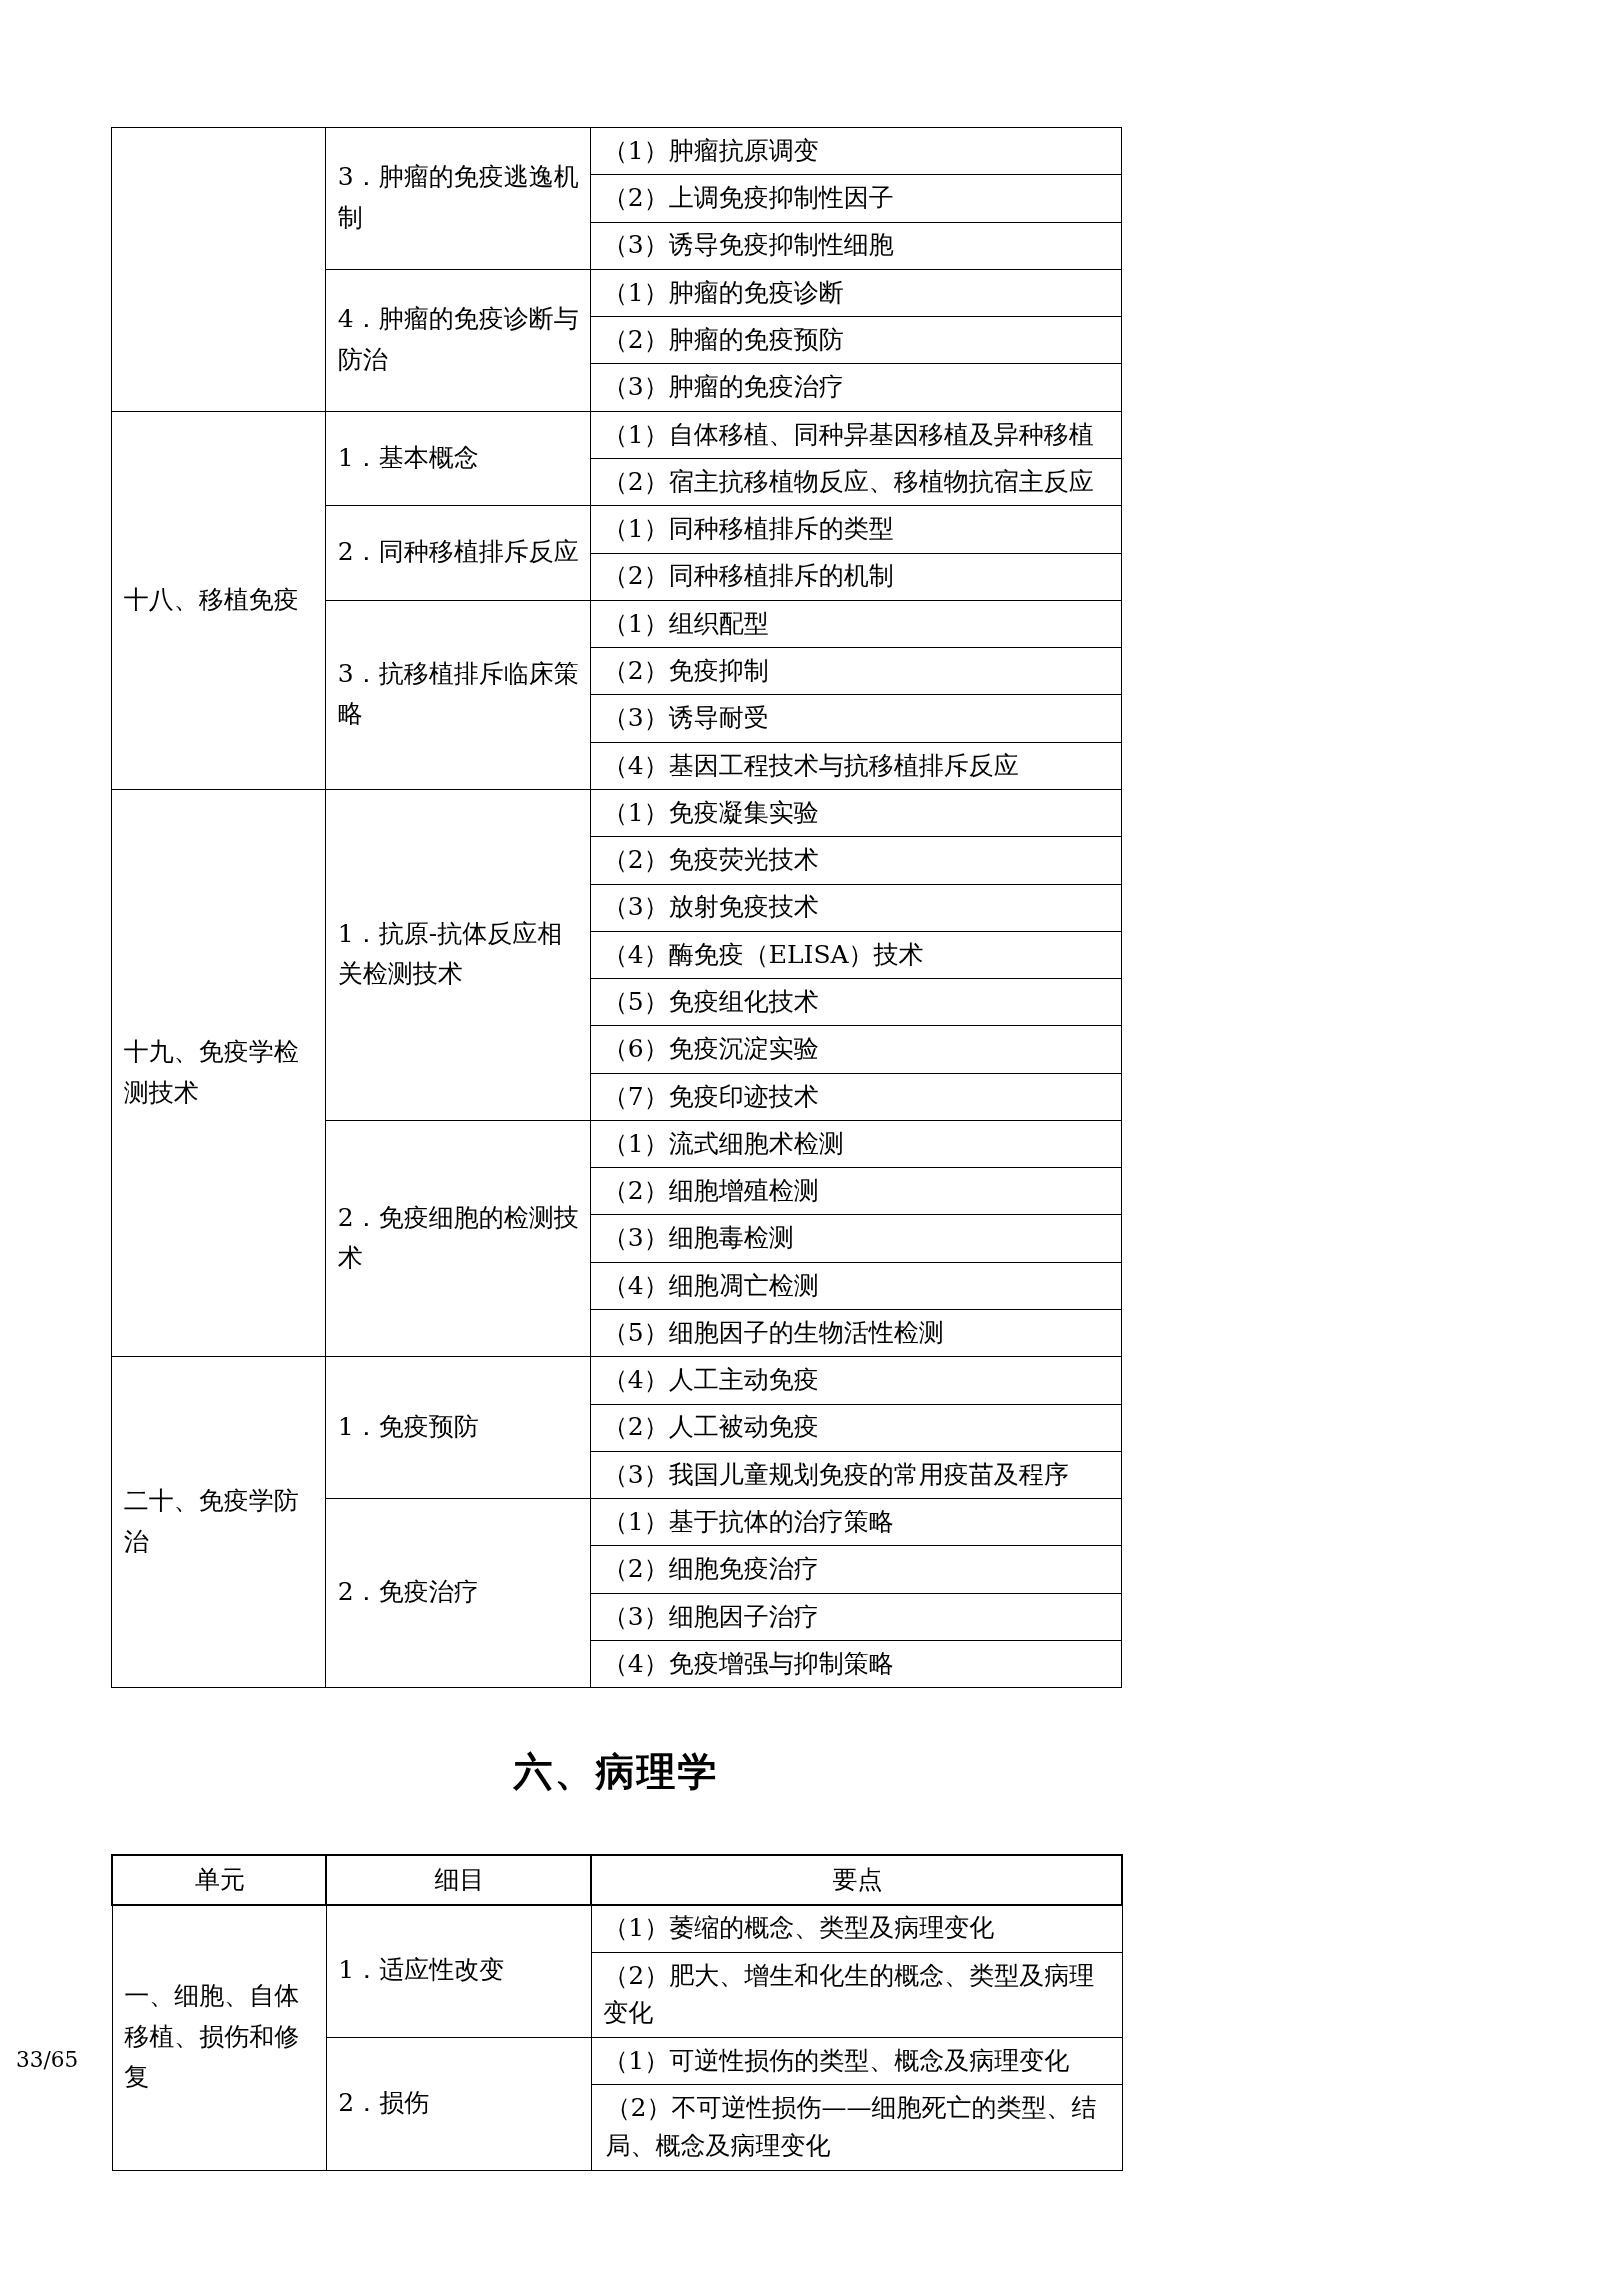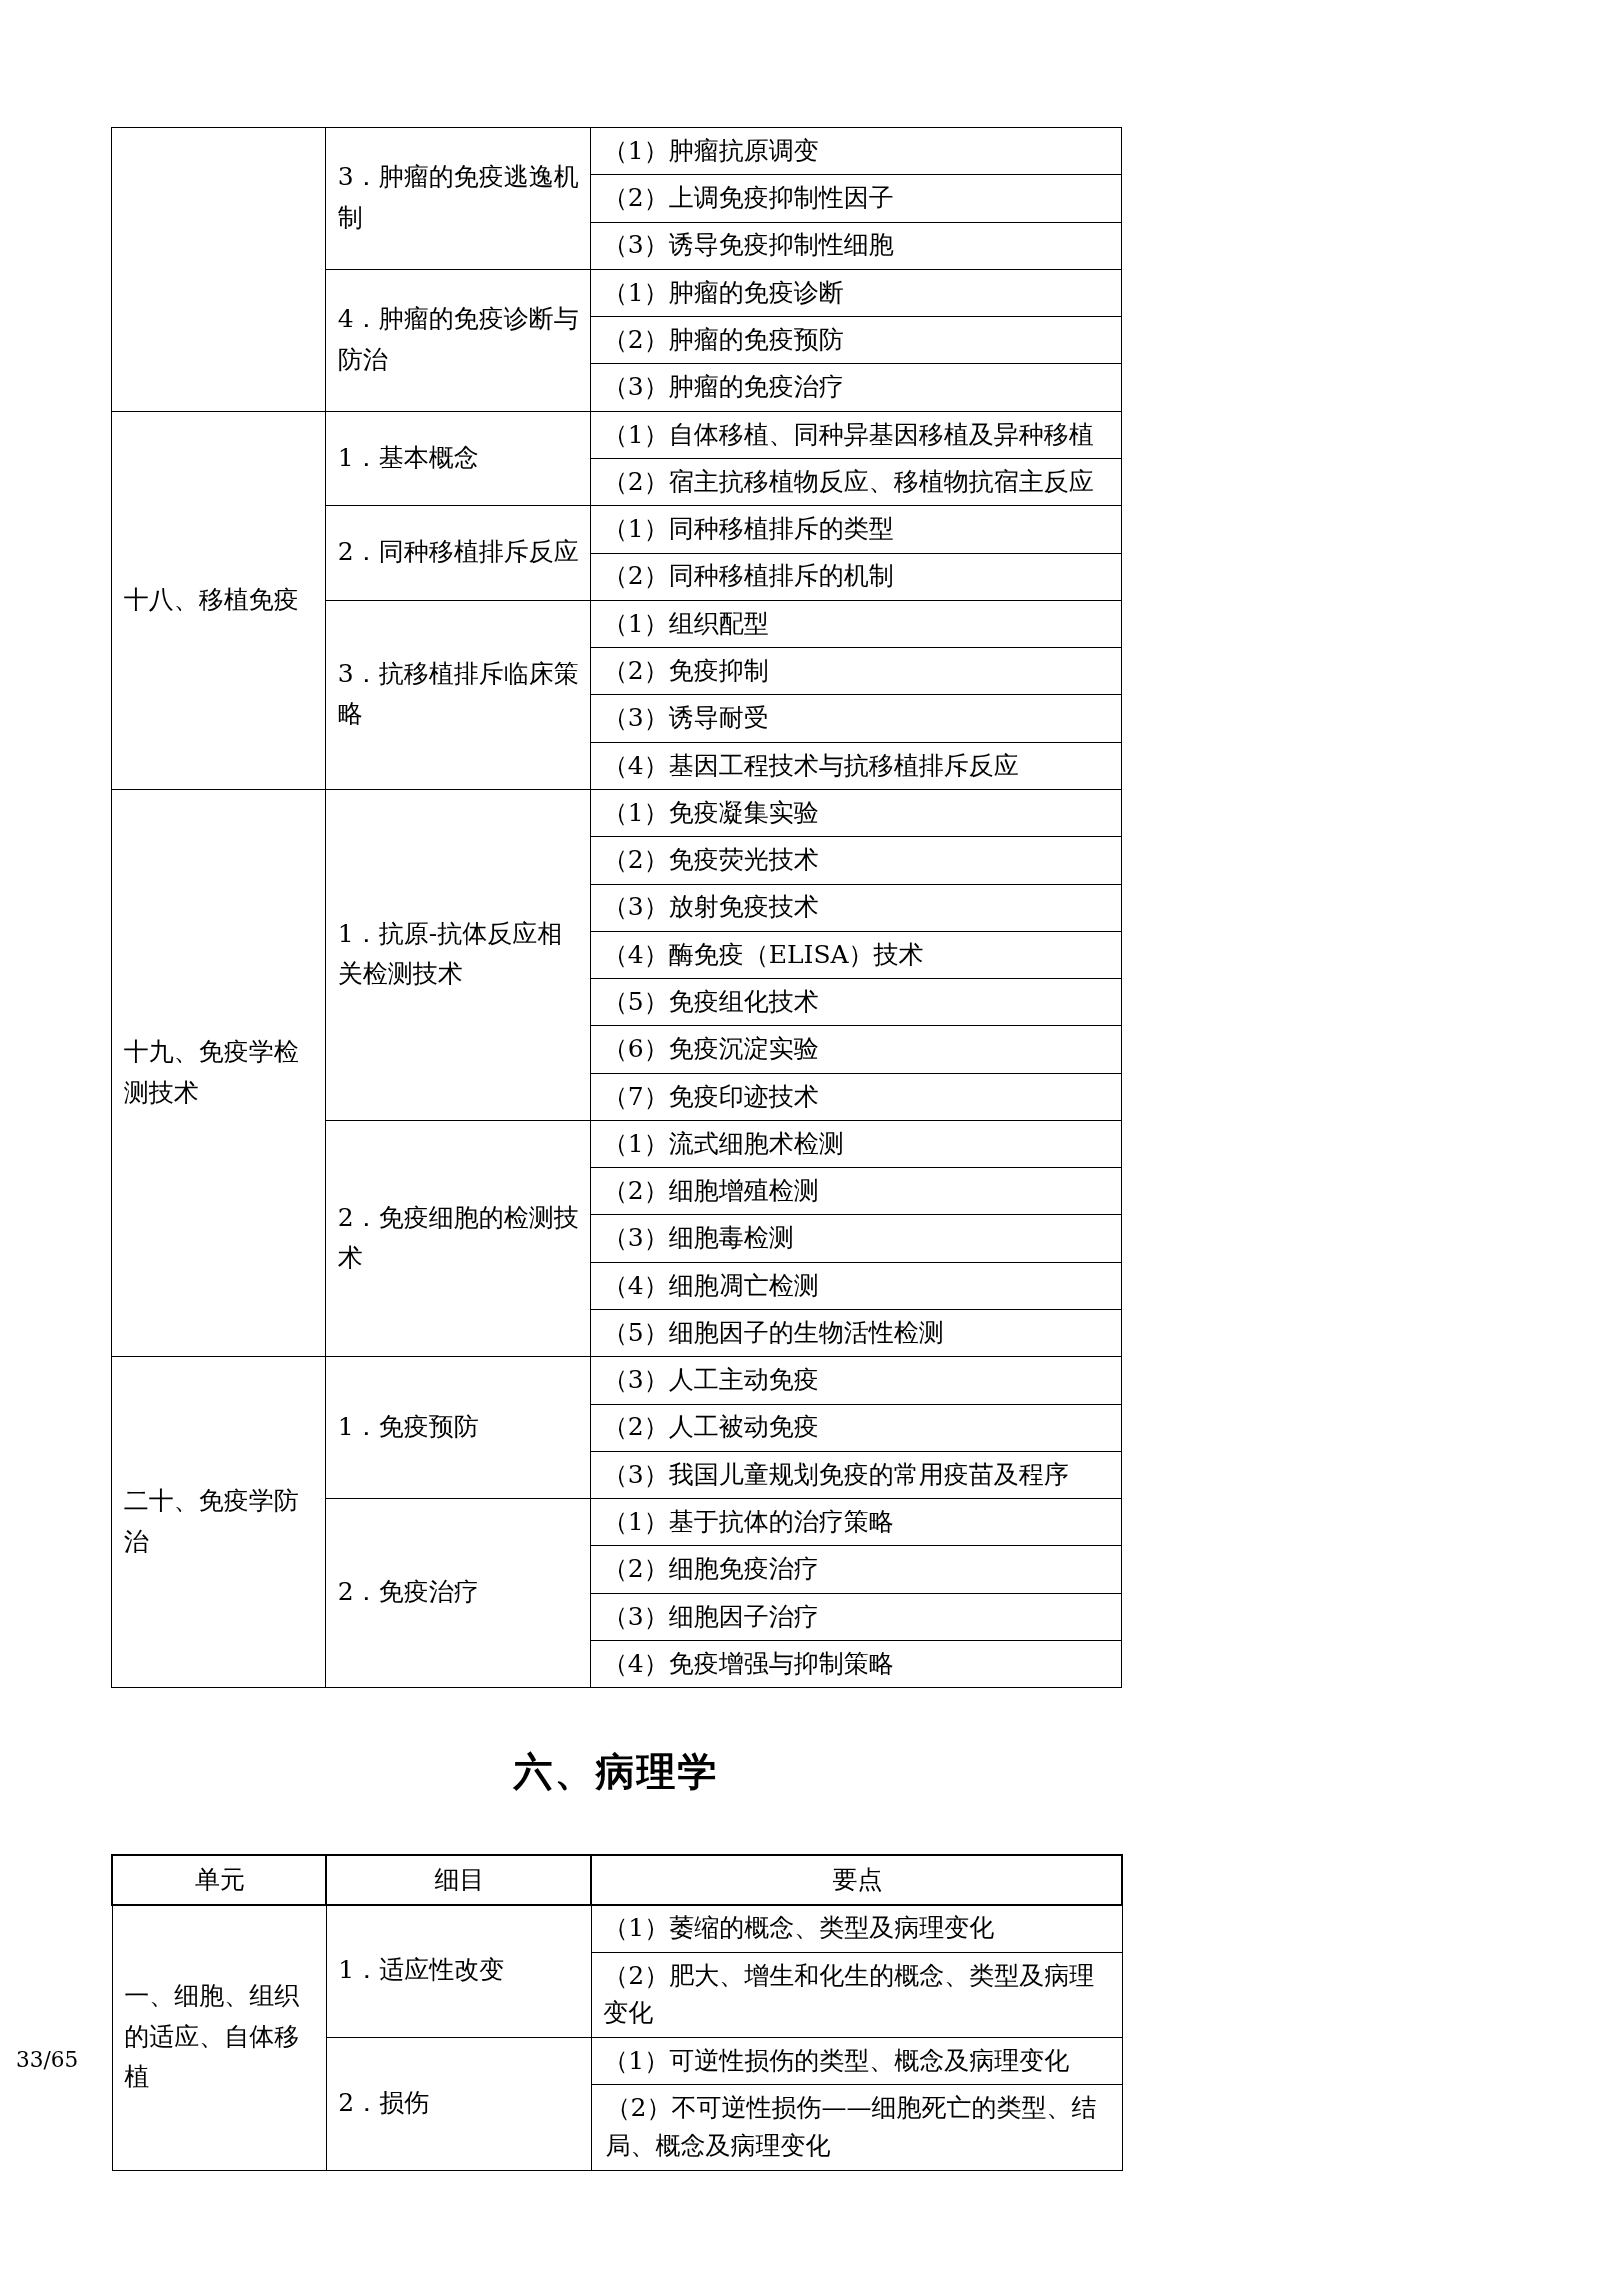--- a/index.html
+++ b/index.html
@@ -202,21 +202,21 @@
         <tr>
           <td class="point-cell">（4）细胞凋亡检测</td>
         </tr>
         <tr>
           <td class="point-cell">（5）细胞因子的生物活性检测</td>
         </tr>
 
         <tr>
           <td class="unit-cell" rowspan="7">二十、免疫学防治</td>
           <td class="sub-cell" rowspan="3">1．免疫预防</td>
-          <td class="point-cell">（3）人工主动免疫</td>
+          <td class="point-cell">（4）人工主动免疫</td>
         </tr>
         <tr>
           <td class="point-cell">（2）人工被动免疫</td>
         </tr>
         <tr>
           <td class="point-cell">（3）我国儿童规划免疫的常用疫苗及程序</td>
         </tr>
         <tr>
           <td class="sub-cell" rowspan="4">2．免疫治疗</td>
           <td class="point-cell">（1）基于抗体的治疗策略</td>
@@ -245,21 +245,21 @@
       </colgroup>
       <thead>
         <tr>
           <td>单元</td>
           <td>细目</td>
           <td>要点</td>
         </tr>
       </thead>
       <tbody>
         <tr>
-          <td class="unit-cell" rowspan="4">一、细胞、组织的适应、自体移植</td>
+          <td class="unit-cell" rowspan="4">一、细胞、自体移植、损伤和修复</td>
           <td class="sub-cell" rowspan="2">1．适应性改变</td>
           <td class="point-cell">（1）萎缩的概念、类型及病理变化</td>
         </tr>
         <tr>
           <td class="point-cell">（2）肥大、增生和化生的概念、类型及病理变化</td>
         </tr>
         <tr>
           <td class="sub-cell" rowspan="2">2．损伤</td>
           <td class="point-cell">（1）可逆性损伤的类型、概念及病理变化</td>
         </tr>

